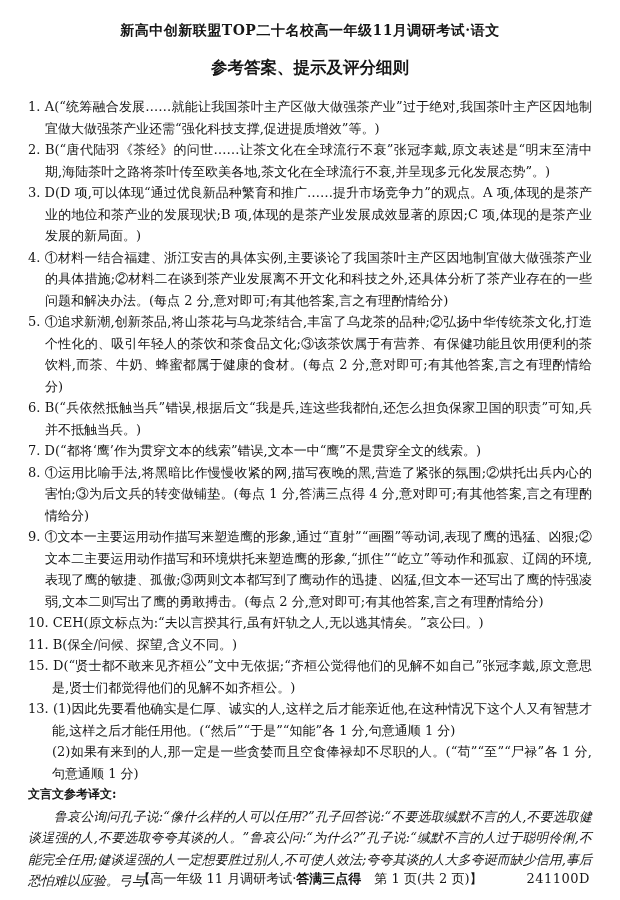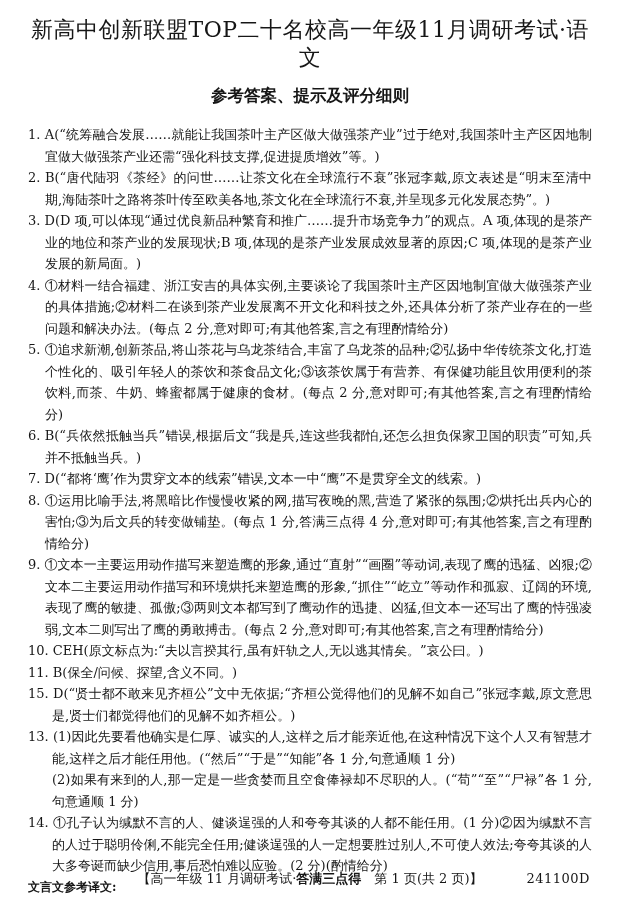--- a/index.html
+++ b/index.html
@@ -8,22 +8,22 @@
     width:620px;height:900px;
     margin:0 auto;
     background:#ffffff;
     color:#161616;
     font-family:"DejaVu Serif","Liberation Serif",serif;
     overflow:hidden;
   }
   .page-title{
     margin:16px 20px 0 20px;
     text-align:center;
-    font-size:22px;
-    font-weight:normal;
+    font-size:14px;
+    font-weight:bold;
     letter-spacing:0.5px;
     line-height:28px;
   }
   .page-subtitle{
     margin:12px 20px 0 20px;
     text-align:center;
     font-size:16.5px;
     font-weight:bold;
     line-height:24px;
   }
@@ -81,21 +81,20 @@
       <div class="item">5. ①追求新潮,创新茶品,将山茶花与乌龙茶结合,丰富了乌龙茶的品种;②弘扬中华传统茶文化,打造个性化的、吸引年轻人的茶饮和茶食品文化;③该茶饮属于有营养、有保健功能且饮用便利的茶饮料,而茶、牛奶、蜂蜜都属于健康的食材。(每点 2 分,意对即可;有其他答案,言之有理酌情给分)</div>
       <div class="item">6. B(“兵依然抵触当兵”错误,根据后文“我是兵,连这些我都怕,还怎么担负保家卫国的职责”可知,兵并不抵触当兵。)</div>
       <div class="item">7. D(“都将‘鹰’作为贯穿文本的线索”错误,文本一中“鹰”不是贯穿全文的线索。)</div>
       <div class="item">8. ①运用比喻手法,将黑暗比作慢慢收紧的网,描写夜晚的黑,营造了紧张的氛围;②烘托出兵内心的害怕;③为后文兵的转变做铺垫。(每点 1 分,答满三点得 4 分,意对即可;有其他答案,言之有理酌情给分)</div>
       <div class="item">9. ①文本一主要运用动作描写来塑造鹰的形象,通过“直射”“画圈”等动词,表现了鹰的迅猛、凶狠;②文本二主要运用动作描写和环境烘托来塑造鹰的形象,“抓住”“屹立”等动作和孤寂、辽阔的环境,表现了鹰的敏捷、孤傲;③两则文本都写到了鹰动作的迅捷、凶猛,但文本一还写出了鹰的恃强凌弱,文本二则写出了鹰的勇敢搏击。(每点 2 分,意对即可;有其他答案,言之有理酌情给分)</div>
       <div class="item wide">10. CEH(原文标点为:“夫以言揆其行,虽有奸轨之人,无以逃其情矣。”哀公曰。)</div>
       <div class="item wide">11. B(保全/问候、探望,含义不同。)</div>
       <div class="item wide">15. D(“贤士都不敢来见齐桓公”文中无依据;“齐桓公觉得他们的见解不如自己”张冠李戴,原文意思是,贤士们都觉得他们的见解不如齐桓公。)</div>
       <div class="item wide">13. (1)因此先要看他确实是仁厚、诚实的人,这样之后才能亲近他,在这种情况下这个人又有智慧才能,这样之后才能任用他。(“然后”“于是”“知能”各 1 分,句意通顺 1 分)</div>
       <div class="item wide cont">(2)如果有来到的人,那一定是一些贪婪而且空食俸禄却不尽职的人。(“苟”“至”“尸禄”各 1 分,句意通顺 1 分)</div>
-      <div class="item wide">14. ①孔子认为缄默不言的人、健谈逞强的人和夸夸其谈的人都不能任用。(1 分)②因为缄默不言的人过于聪明伶俐,不能完全任用;健谈逞强的人一定想要胜过别人,不可使人效法;夸夸其谈的人大多夸诞而缺少信用,事后恐怕难以应验。(2 分)(酌情给分)</div>
       <div class="trans-heading">文言文参考译文:</div>
       <p class="trans">鲁哀公询问孔子说:“像什么样的人可以任用?”孔子回答说:“不要选取缄默不言的人,不要选取健谈逞强的人,不要选取夸夸其谈的人。”鲁哀公问:“为什么?”孔子说:“缄默不言的人过于聪明伶俐,不能完全任用;健谈逞强的人一定想要胜过别人,不可使人效法;夸夸其谈的人大多夸诞而缺少信用,事后恐怕难以应验。弓与</p>
     </div>
 
   <div class="footer">
     <span><span>【高一年级 11 月调研考试·</span><span class="bold-seg">答满三点得</span><span>　第 1 页(共 2 页)】</span></span>
     <span class="code">241100D</span>
   </div>
 </div>
 

